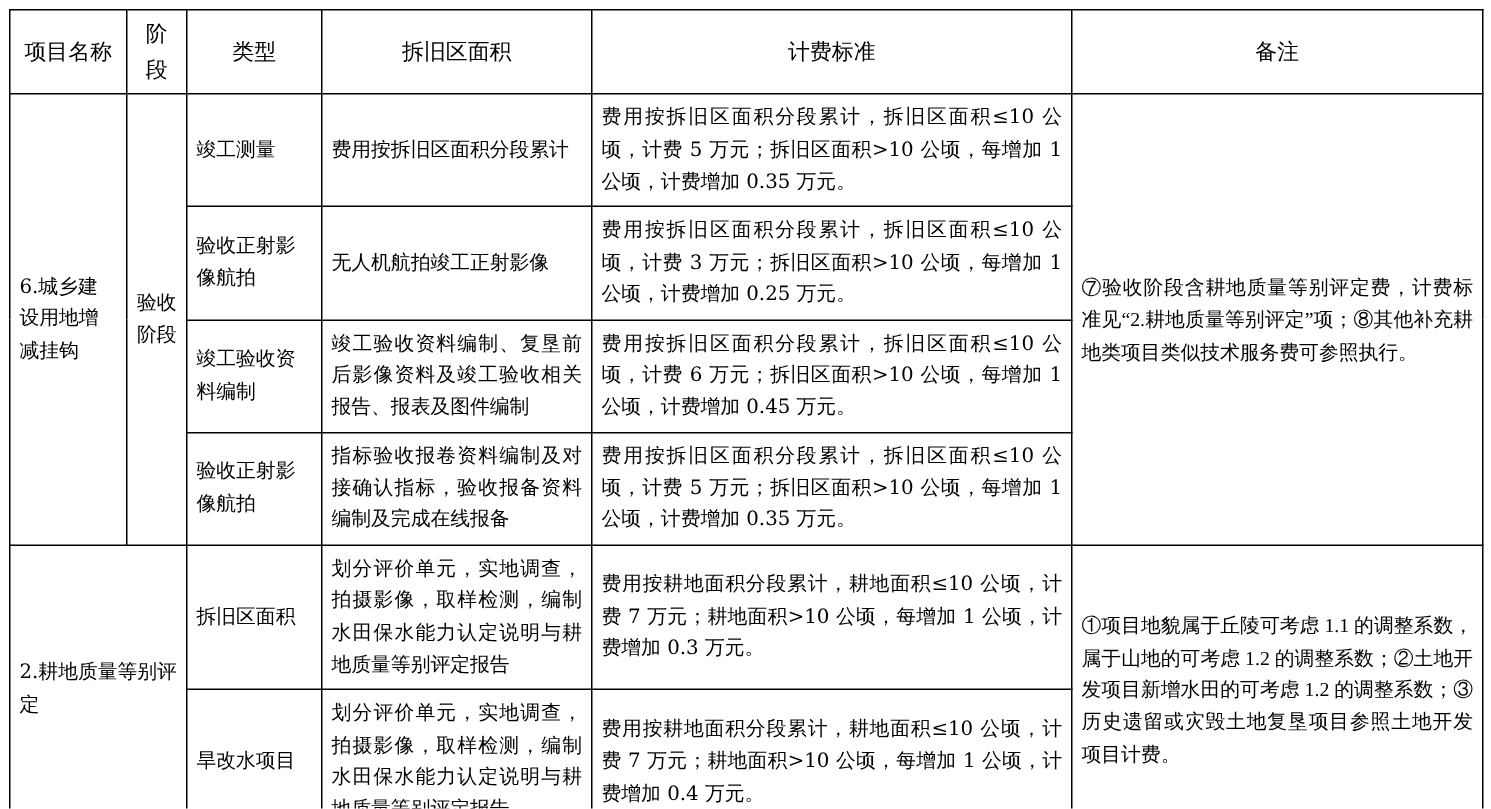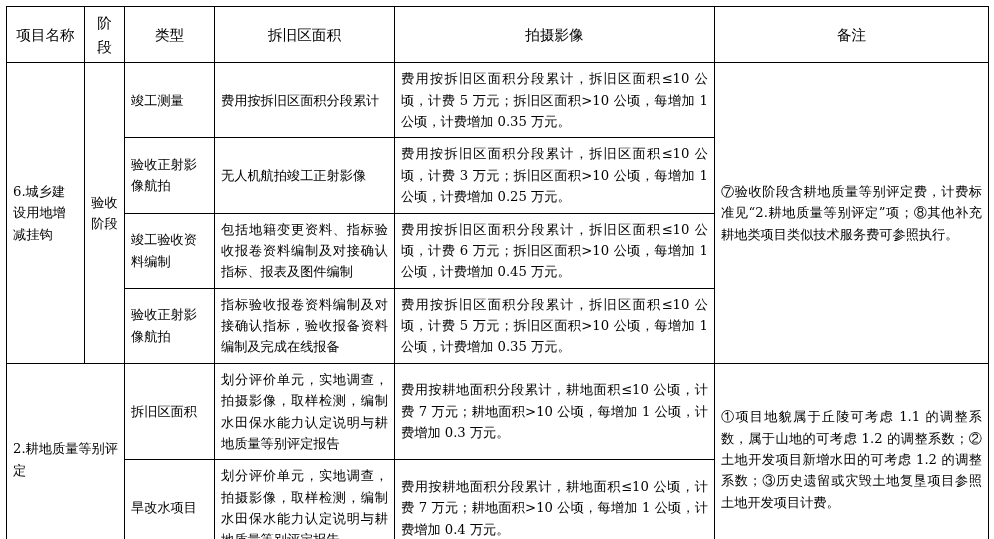--- a/index.html
+++ b/index.html
@@ -85,20 +85,21 @@
     font-size: 13.2px;
     line-height: 1.72;
   }
   .cell-note {
     text-align: justify;
     text-justify: inter-ideograph;
     font-size: 13.2px;
     line-height: 1.78;
     vertical-align: top;
     padding-top: 7px;
+    font-family: Liberation Serif, serif;
   }
 </style>
 </head>
 <body>
 
 <div class="sheet">
   <table class="fee-table">
     <colgroup>
       <col class="c-name">
         <col class="c-stage">
@@ -106,42 +107,42 @@
       <col class="c-work">
         <col class="c-fee">
         <col class="c-note">
     </colgroup>
     <thead>
       <tr>
         <th>项目名称</th>
         <th>阶段</th>
         <th>类型</th>
         <th>拆旧区面积</th>
-        <th>拍摄影像</th>
+        <th>计费标准</th>
         <th>备注</th>
       </tr>
     </thead>
     <tbody>
 
       <tr>
         <td class="cell-name" rowspan="4">6.城乡建设用地增减挂钩</td>
         <td class="cell-stage" rowspan="4">验收阶段</td>
         <td class="cell-type">竣工测量</td>
         <td class="cell-work">费用按拆旧区面积分段累计</td>
         <td class="cell-fee">费用按拆旧区面积分段累计，拆旧区面积≤10 公顷，计费 5 万元；拆旧区面积&gt;10 公顷，每增加 1 公顷，计费增加 0.35 万元。</td>
         <td class="cell-note" rowspan="4">⑦验收阶段含耕地质量等别评定费，计费标准见“2.耕地质量等别评定”项；⑧其他补充耕地类项目类似技术服务费可参照执行。</td>
       </tr>
       <tr>
         <td class="cell-type">验收正射影像航拍</td>
         <td class="cell-work">无人机航拍竣工正射影像</td>
         <td class="cell-fee">费用按拆旧区面积分段累计，拆旧区面积≤10 公顷，计费 3 万元；拆旧区面积&gt;10 公顷，每增加 1 公顷，计费增加 0.25 万元。</td>
       </tr>
       <tr>
         <td class="cell-type">竣工验收资料编制</td>
-        <td class="cell-work">包括地籍变更资料、指标验收报卷资料编制及对接确认指标、报表及图件编制</td>
+        <td class="cell-work">竣工验收资料编制、复垦前后影像资料及竣工验收相关报告、报表及图件编制</td>
         <td class="cell-fee">费用按拆旧区面积分段累计，拆旧区面积≤10 公顷，计费 6 万元；拆旧区面积&gt;10 公顷，每增加 1 公顷，计费增加 0.45 万元。</td>
       </tr>
       <tr>
         <td class="cell-type">验收正射影像航拍</td>
         <td class="cell-work">指标验收报卷资料编制及对接确认指标，验收报备资料编制及完成在线报备</td>
         <td class="cell-fee">费用按拆旧区面积分段累计，拆旧区面积≤10 公顷，计费 5 万元；拆旧区面积&gt;10 公顷，每增加 1 公顷，计费增加 0.35 万元。</td>
       </tr>
 
       <tr>
         <td class="cell-name" colspan="2" rowspan="2">2.耕地质量等别评定</td>

